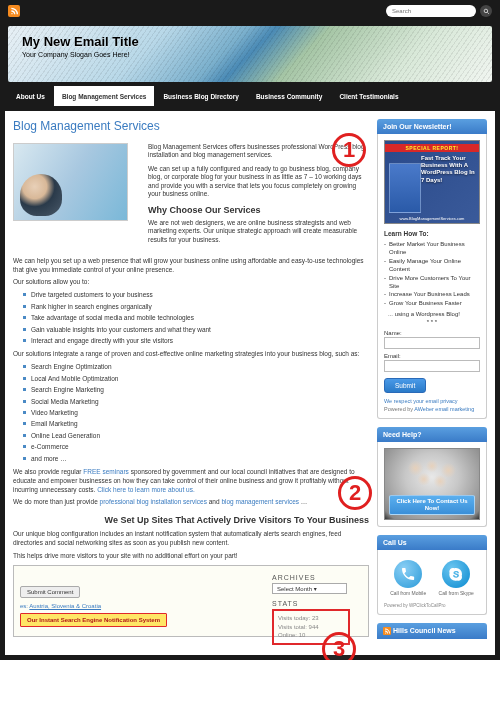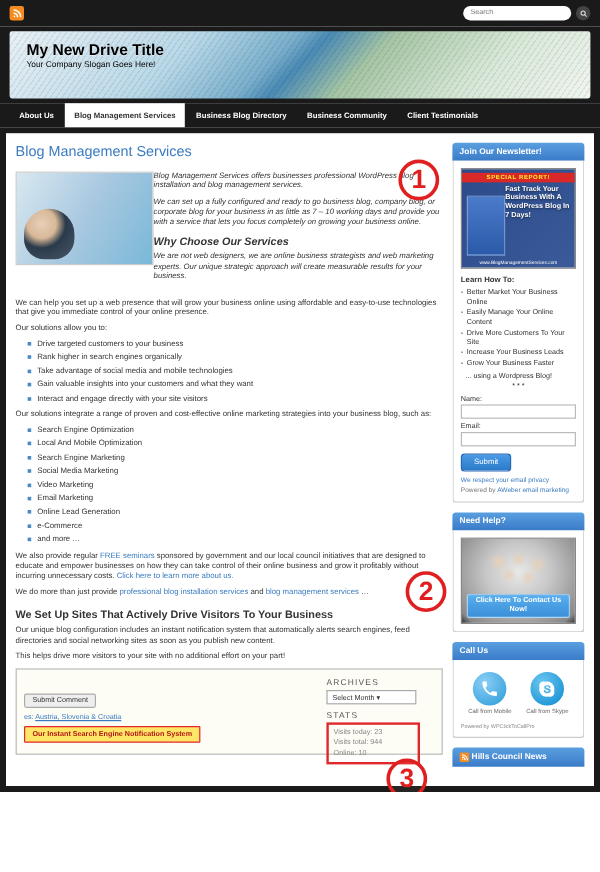--- a/index.html
+++ b/index.html
@@ -18,32 +18,32 @@
 .site-slogan { font-size: 7px; color: #000; position: relative; margin-top: 2px; }
 .nav { background: #1a1a1a; display: flex; padding: 0 8px; height: 20px; align-items: stretch; gap: 1px; }
 .nav-item { display: flex; align-items: center; padding: 0 8px; color: #fff; font-size: 6.5px; font-weight: bold; cursor: pointer; }
 .nav-item.active { background: #fff; color: #333; }
 .frame { border: 5px solid #1a1a1a; background: #fff; }
 .main { display: flex; padding: 8px; gap: 8px; }
 .content { flex: 1; }
 .sidebar { width: 110px; }
 .page-title { color: #3a7bc0; font-size: 12px; font-weight: normal; margin-bottom: 10px; }
 .welcome { font-size: 10px; font-weight: bold; margin-bottom: 6px; }
-.intro { display: flex; gap: 0; margin-bottom: 8px; font-style: italic; }
+.intro { display: flex; gap: 20px; margin-bottom: 8px; }
 .intro-img { width: 115px; height: 78px; background: linear-gradient(120deg, #d8e8f0 0%, #a8c8e0 50%, #7ab8d8 100%); border: 1px solid #ccc; position: relative; overflow: hidden; flex-shrink: 0; }
 .intro-img::after { content: ''; position: absolute; bottom: 4px; left: 6px; width: 42px; height: 42px; background: radial-gradient(circle at 35% 30%, #e8d0b8 0%, #d8b898 30%, #2a3a4a 50%, #4a5a6a 100%); border-radius: 50% 50% 40% 40%; }
 .intro-text p { margin-bottom: 5px; line-height: 1.3; }
 .subhead { font-size: 9px; font-weight: bold; margin: 6px 0 4px; }
 p { line-height: 1.35; margin-bottom: 4px; }
 .body-text { margin-bottom: 4px; }
 ul.blist { list-style: none; margin: 3px 0 5px 10px; }
 ul.blist li { margin-bottom: 3px; line-height: 1.3; position: relative; padding-left: 8px; }
 ul.blist li::before { content: ''; position: absolute; left: 0; top: 2px; width: 3px; height: 3px; background: #4a8ac5; }
 a.link { color: #3a7bc0; text-decoration: none; }
-.big-subhead { font-size: 9px; font-weight: bold; margin: 8px 0 5px; }
+.big-subhead { font-size: 9px; font-weight: bold; margin: 8px 0 5px; text-align: right; }
 .screenshot-box { border: 1px solid #bbb; padding: 6px; margin-top: 5px; height: 72px; background: #fdfdf5; display: flex; gap: 14px; align-items: flex-start; position: relative; }
 .sc-left { flex: 1; padding-top: 14px; }
 .submit-btn { border: 1px solid #aaa; background: #eee; padding: 2px 6px; font-size: 6px; border-radius: 2px; display: inline-block; margin-bottom: 5px; }
 .sc-link { color: #3a7bc0; font-size: 6px; }
 .notif-box { background: #ffe666; border: 1px solid #e0282b; padding: 3px 6px; font-size: 6px; font-weight: bold; color: #b01818; margin-top: 4px; display: inline-block; border-radius: 1px; position: relative; }
 .sc-right { width: 90px; padding-top: 2px; }
 .archives-label { font-size: 7px; color: #555; letter-spacing: 1px; }
 .select-month { border: 1px solid #aaa; font-size: 6px; padding: 1px 4px; margin: 2px 0 6px; width: 75px; background: #fff; }
 .stats-label { font-size: 7px; color: #555; letter-spacing: 1px; }
 .stats-box { border: 2px solid #e0282b; padding: 3px 4px; font-size: 6px; line-height: 1.4; margin-top: 2px; color: #888; width: 78px; }
@@ -98,21 +98,21 @@
       <svg viewBox="0 0 24 24" fill="none" stroke="#ddd" stroke-width="3">
             <circle cx="10" cy="10" r="6"></circle>
             <line x1="15" y1="15" x2="20" y2="20"></line>
           </svg>
     </button>
   </div>
 </div>
 
 <div class="header">
   <div class="banner">
-    <div class="site-title">My New Drive Title</div>
+    <div class="site-title">My New Email Title</div>
     <div class="site-slogan">Your Company Slogan Goes Here!</div>
   </div>
 </div>
 
 <div class="nav">
   <div class="nav-item">About Us</div>
   <div class="nav-item active">Blog Management Services</div>
   <div class="nav-item">Business Blog Directory</div>
   <div class="nav-item">Business Community</div>
   <div class="nav-item">Client Testimonials</div>

